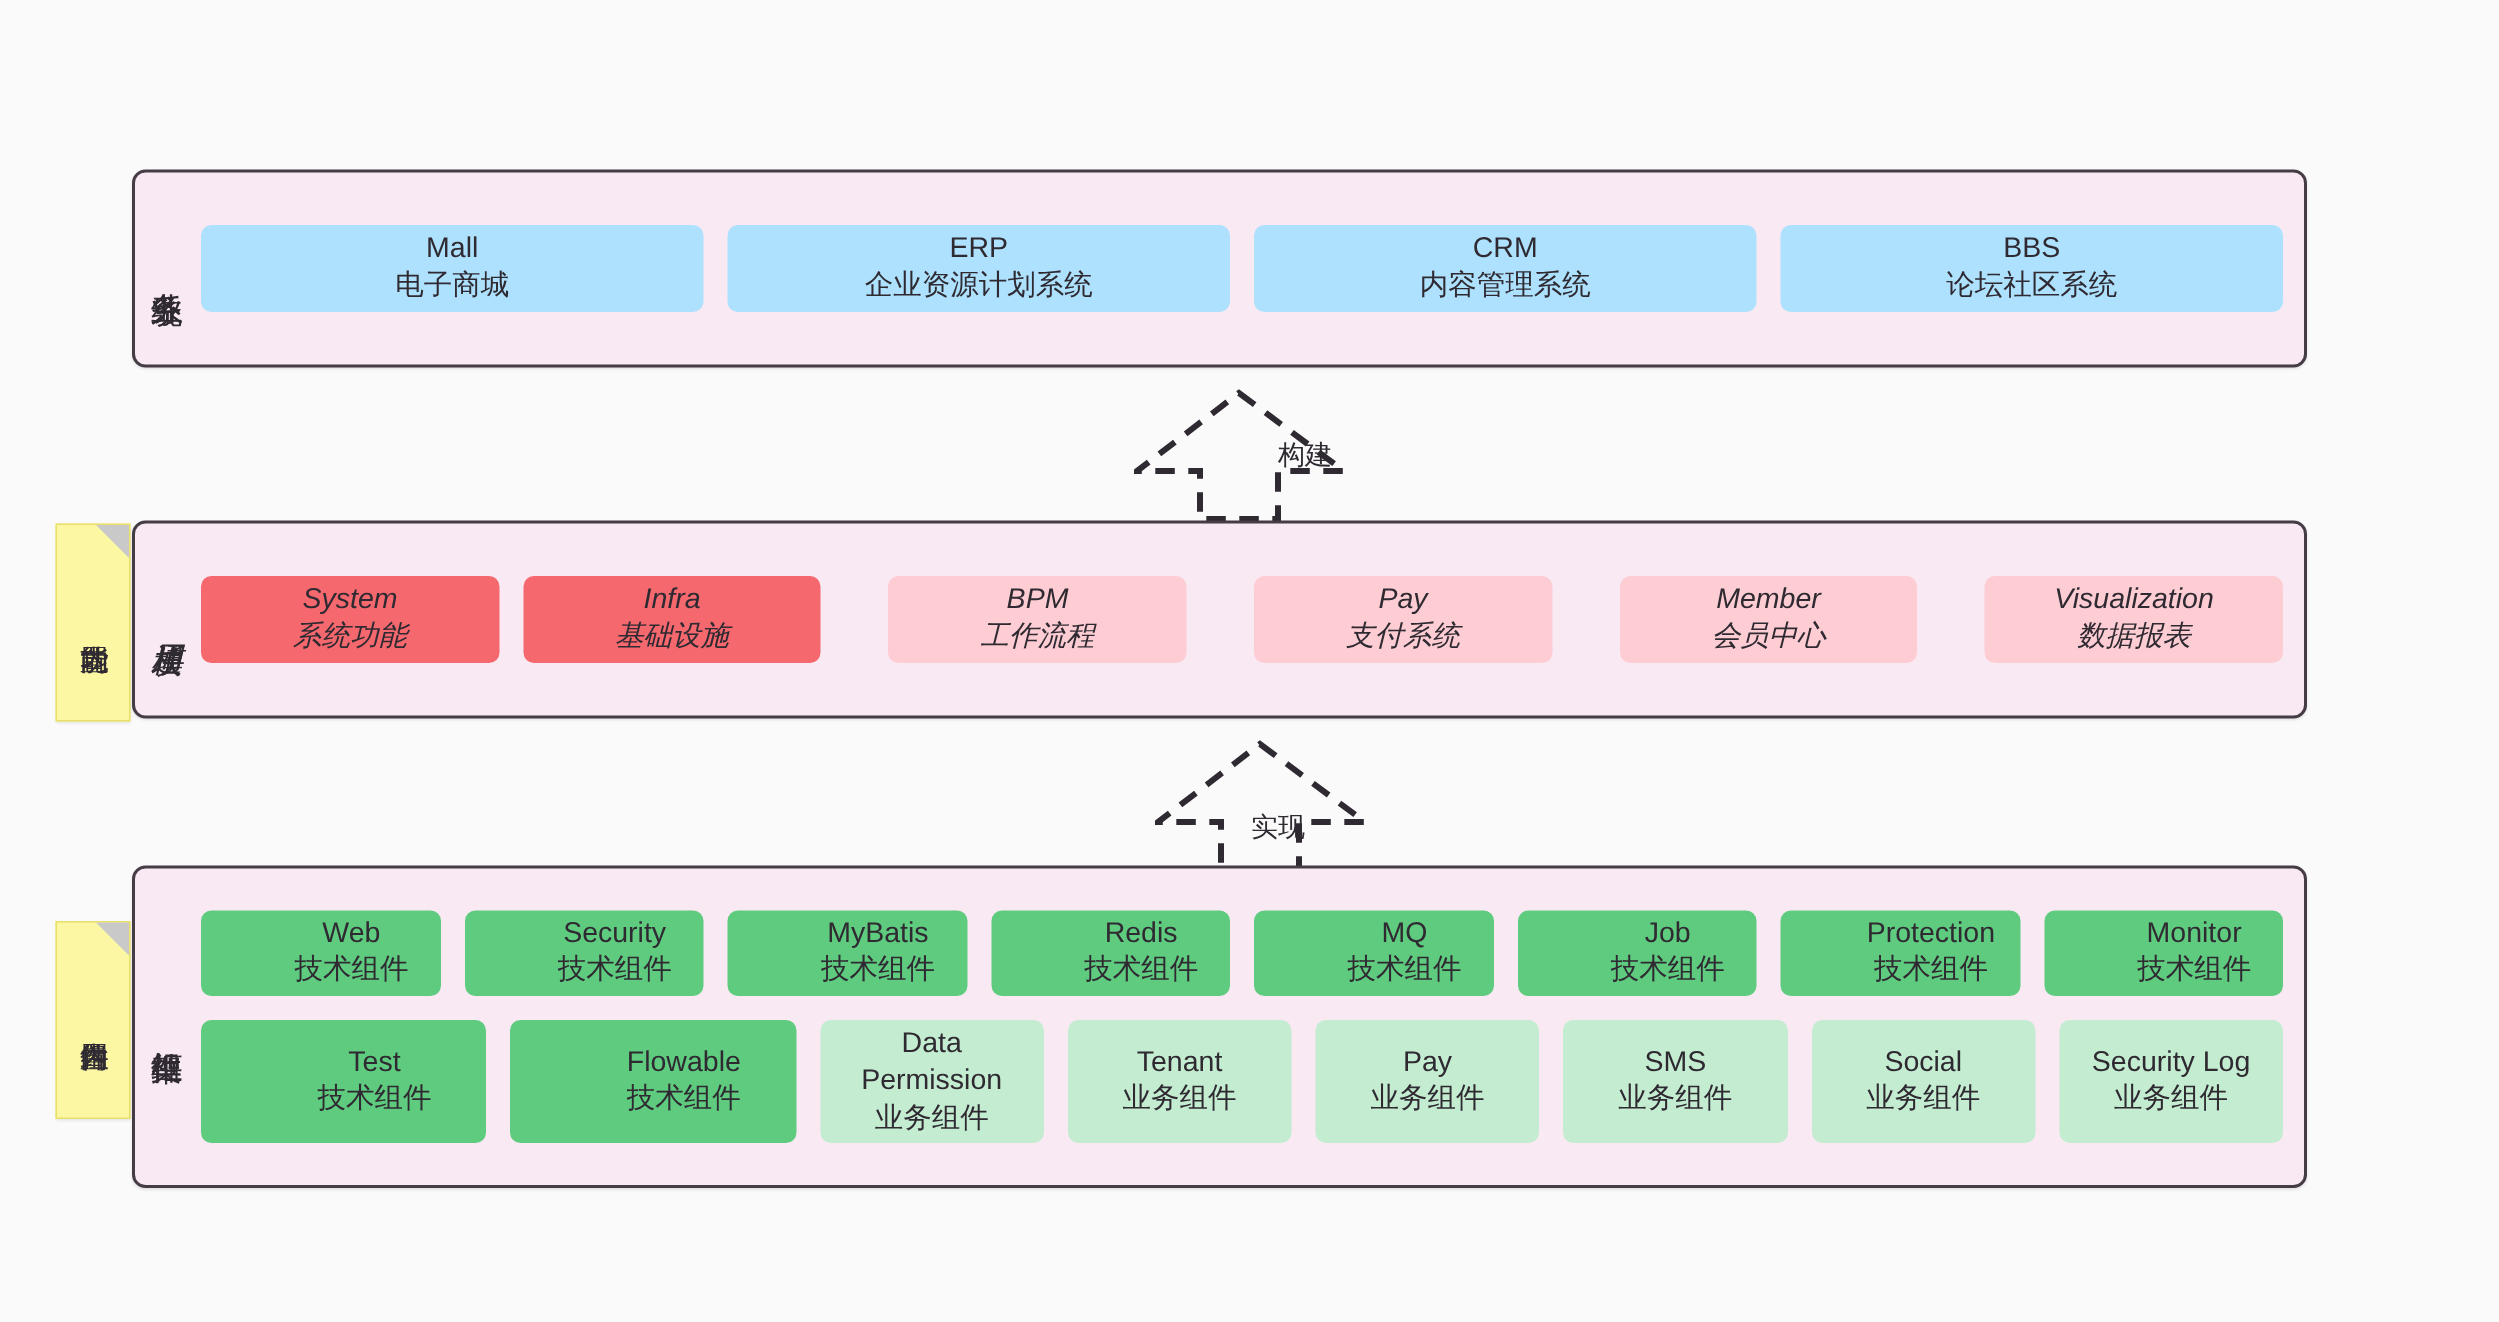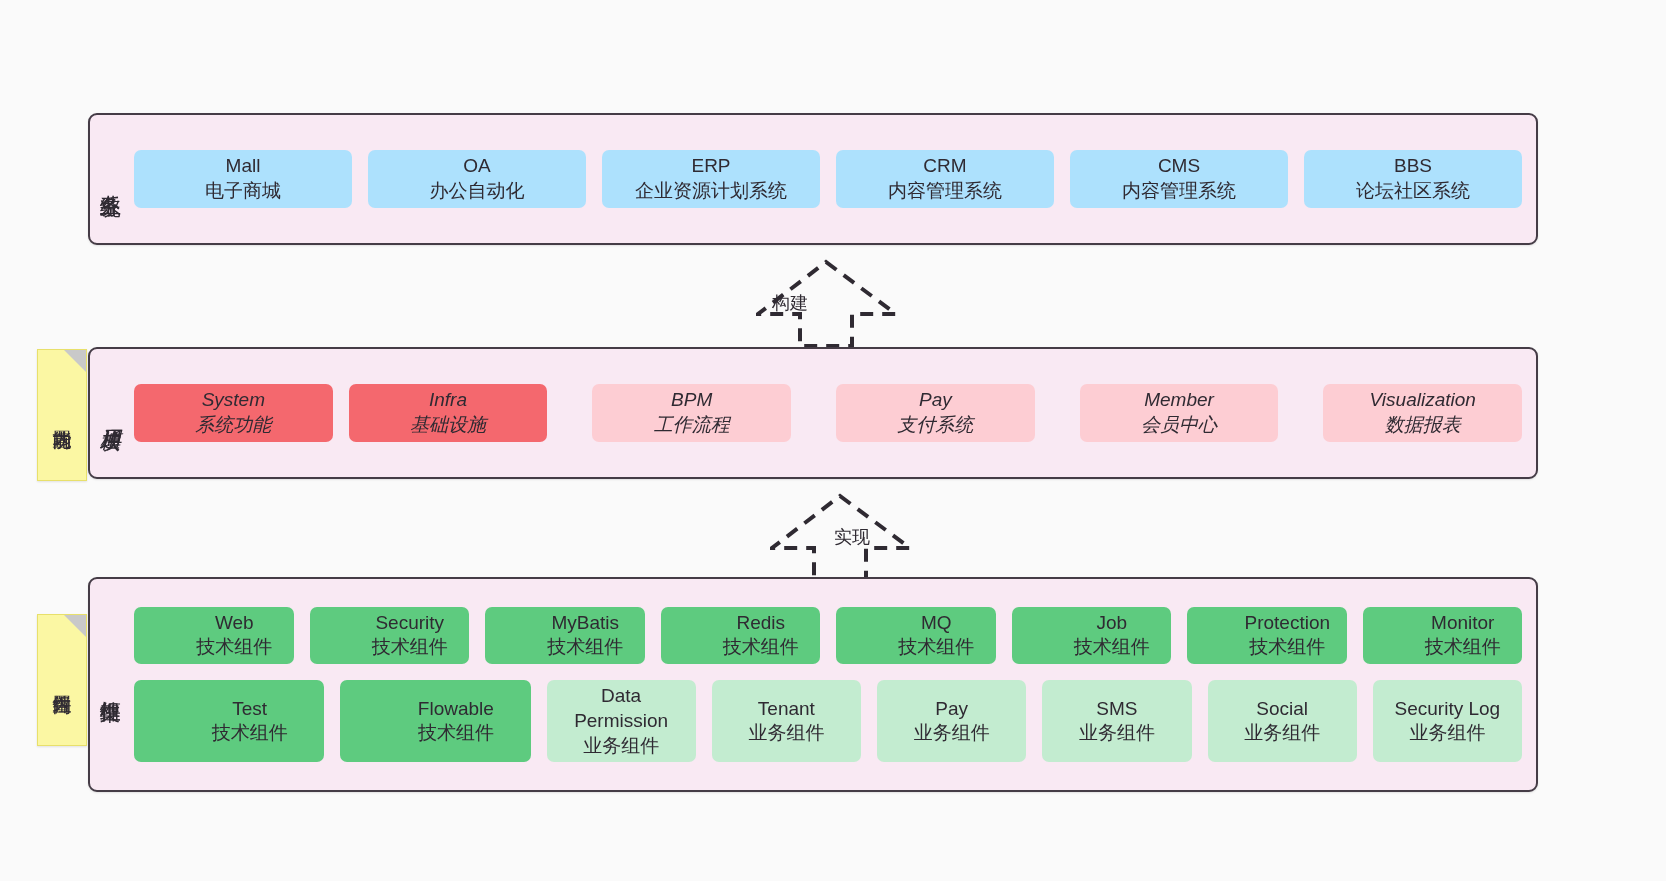--- a/index.html
+++ b/index.html
@@ -137,47 +137,39 @@
 
   <div class="layer" id="layer-business" style="left:88px; top:113px; width:1450px; height:132px;">
     <div class="layer-label">业务系统</div>
     <div class="layer-body">
       <div class="row">
         <div class="card c-blue">
           <span class="t1">Mall</span>
           <span class="t2">电子商城</span>
         </div>
         <div class="card c-blue">
-          <span class="t1">OA</span>
-          <span class="t2">办公自动化</span>
-        </div>
-        <div class="card c-blue">
           <span class="t1">ERP</span>
           <span class="t2">企业资源计划系统</span>
         </div>
         <div class="card c-blue">
           <span class="t1">CRM</span>
-          <span class="t2">内容管理系统</span>
-        </div>
-        <div class="card c-blue">
-          <span class="t1">CMS</span>
           <span class="t2">内容管理系统</span>
         </div>
         <div class="card c-blue">
           <span class="t1">BBS</span>
           <span class="t2">论坛社区系统</span>
         </div>
       </div>
     </div>
   </div>
 
   <svg class="arrow" style="left:756px; top:258px; width:148px; height:90px;" viewBox="0 0 148 90">
     <path d="M 70 4 L 140 56 L 96 56 L 96 88 L 44 88 L 44 56 L 2 56 Z" fill="none" stroke="#2f2a32" stroke-width="4" stroke-dasharray="13,9" stroke-linejoin="miter"></path>
   </svg>
-  <div class="arrow-label" style="left:772px; top:291px;">构建</div>
+  <div class="arrow-label" style="left:852px; top:291px;">构建</div>
 
   <div class="note" style="left:37px; top:349px; width:50px; height:132px;">
     <span class="fold"></span>
     <span>内置功能</span>
   </div>
 
   <div class="layer" id="layer-common" style="left:88px; top:347px; width:1450px; height:132px;font-style:italic;">
     <div class="layer-label">通用模块</div>
     <div class="layer-body">
       <div class="row">
@@ -205,21 +197,21 @@
           <span class="t1">Visualization</span>
           <span class="t2">数据报表</span>
         </div>
       </div>
     </div>
   </div>
 
   <svg class="arrow" style="left:770px; top:492px; width:148px; height:90px;" viewBox="0 0 148 90">
     <path d="M 70 4 L 140 56 L 96 56 L 96 88 L 44 88 L 44 56 L 2 56 Z" fill="none" stroke="#2f2a32" stroke-width="4" stroke-dasharray="13,9" stroke-linejoin="miter"></path>
   </svg>
-  <div class="arrow-label" style="left:834px; top:525px;">实现</div>
+  <div class="arrow-label" style="left:834px; top:539px;">实现</div>
 
   <div class="note" style="left:37px; top:614px; width:50px; height:132px;">
     <span class="fold"></span>
     <span>内置组件</span>
   </div>
 
   <div class="layer" id="layer-framework" style="left:88px; top:577px; width:1450px; height:215px;">
     <div class="layer-label">框架组件</div>
     <div class="layer-body">
 

